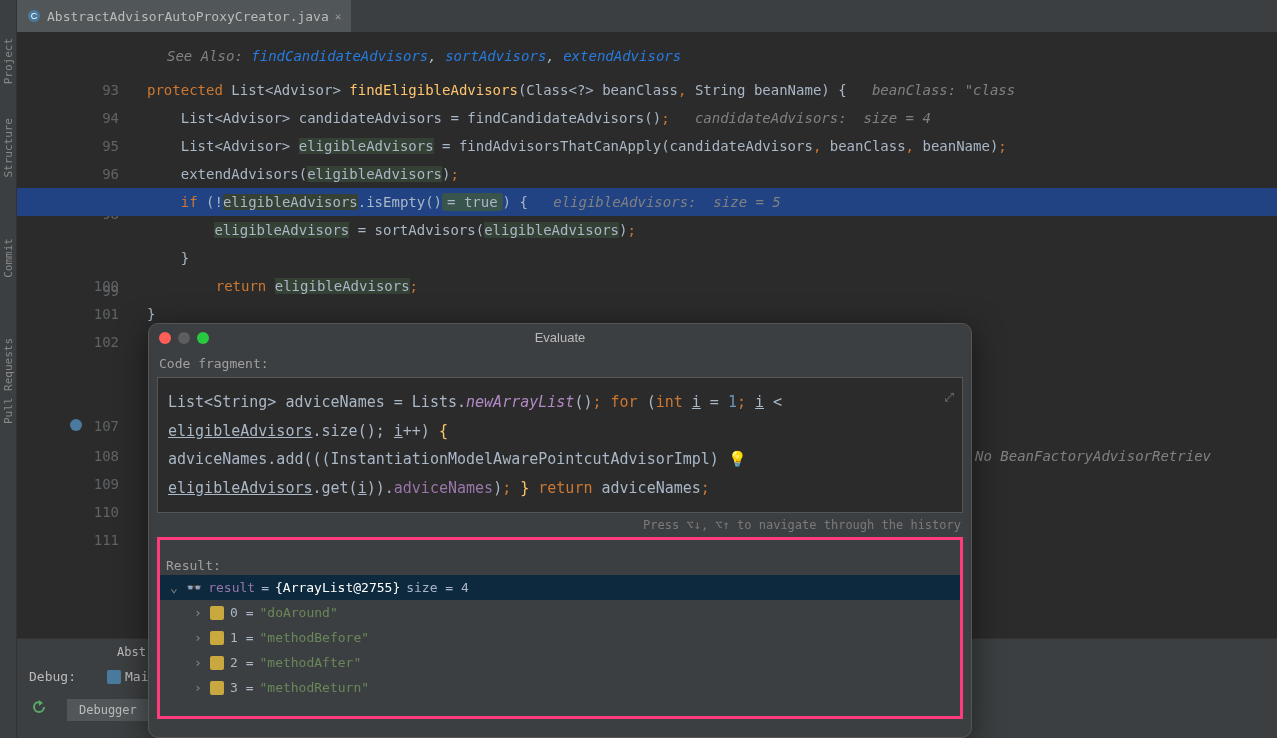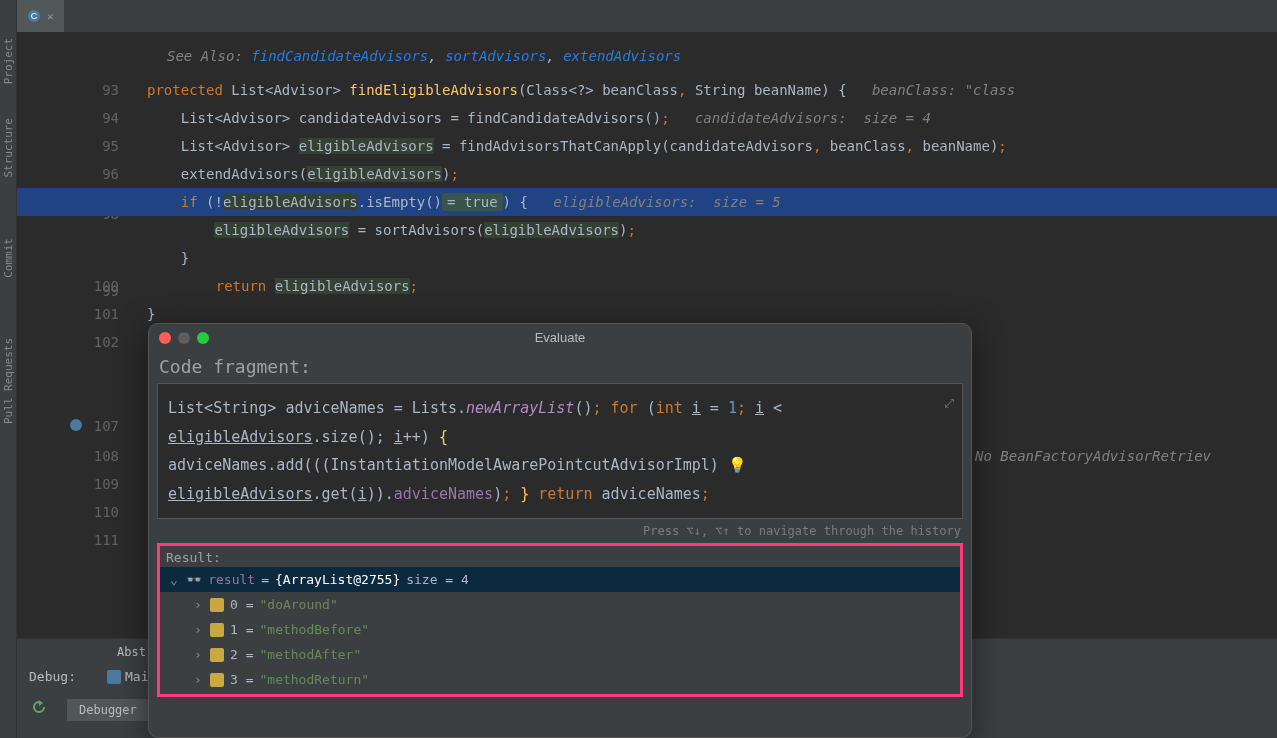--- a/index.html
+++ b/index.html
@@ -24,26 +24,26 @@
 .inlhl{background:#39544d;padding:1px 5px;border-radius:3px;color:#a9b7c6;font-style:normal;}
 .hl{background:#344134;}
 .cur{background:#214283;}
 .eval-win{position:absolute;left:148px;top:323px;width:824px;height:415px;background:#3c3f41;border:1px solid #555;border-radius:10px;box-shadow:0 6px 30px rgba(0,0,0,.5);}
 .eval-title{position:relative;height:28px;text-align:center;line-height:28px;color:#bababa;font-size:13px;font-family:-apple-system,sans-serif;}
 .traffic{position:absolute;left:10px;top:8px;display:flex;gap:7px;}
 .traffic span{width:12px;height:12px;border-radius:50%;display:block;}
 .tr-r{background:#ff5f57;}
 .tr-y{background:#5d5d5d;}
 .tr-g{background:#28c840;}
-.eval-label{font-size:18px;color:#a0a0a0;padding:4px 10px;}
+.eval-label{font-size:13px;color:#a0a0a0;padding:4px 10px;}
 .eval-code{margin:2px 8px;background:#2b2b2b;border:1px solid #555;padding:10px;line-height:1.9;font-size:15px;position:relative;}
 .collapse-icon{position:absolute;right:8px;top:8px;color:#777;cursor:pointer;font-size:12px;}
 .bulb{color:#f0a732;}
 .hint{text-align:right;color:#7a7a7a;font-size:12px;padding:3px 10px;}
-.result-box{margin:2px 8px;border:3px solid #ff3b7b;padding:2px 0;}
+.result-box{margin:2px 8px;border:3px solid #ff3b7b;padding:16px 0;}
 .result-label{color:#a0a0a0;font-size:13px;padding:2px 6px;}
 .res-row{display:flex;align-items:center;height:25px;gap:6px;padding-left:8px;font-size:13px;}
 .res-row.sel{background:#0d293e;}
 .chev{color:#888;width:12px;text-align:center;cursor:pointer;}
 .glasses{color:#888;}
 .field-ic{width:14px;height:14px;background:#c9a83f;border-radius:2px;display:inline-block;}
 .res-name{color:#9876aa;}
 .res-eq{color:#a9b7c6;}
 .res-obj{color:#ffffff;}
 .res-str{color:#6a8759;}
@@ -63,20 +63,21 @@
   <div class="tool" style="position:absolute;top:230px;">Commit</div>
   <div class="tool" style="position:absolute;top:330px;">Pull Requests</div>
 </div>
 
 <div class="tab-bar">
   <div class="tab">
     <svg width="14" height="14" viewBox="0 0 14 14">
         <circle cx="7" cy="7" r="6" fill="#4a7a9e"></circle>
         <text x="7" y="10" text-anchor="middle" fill="#fff" font-size="9" font-family="sans-serif">C</text>
       </svg>
+    <span>AbstractAdvisorAutoProxyCreator.java</span>
     <span class="close-x">✕</span>
   </div>
 </div>
 
 <div class="editor">
   <div class="gutter">
       <div class="line" style="top: 44px;">
         <span class="num">93</span>
       </div>
       <div class="line" style="top: 72px;">

